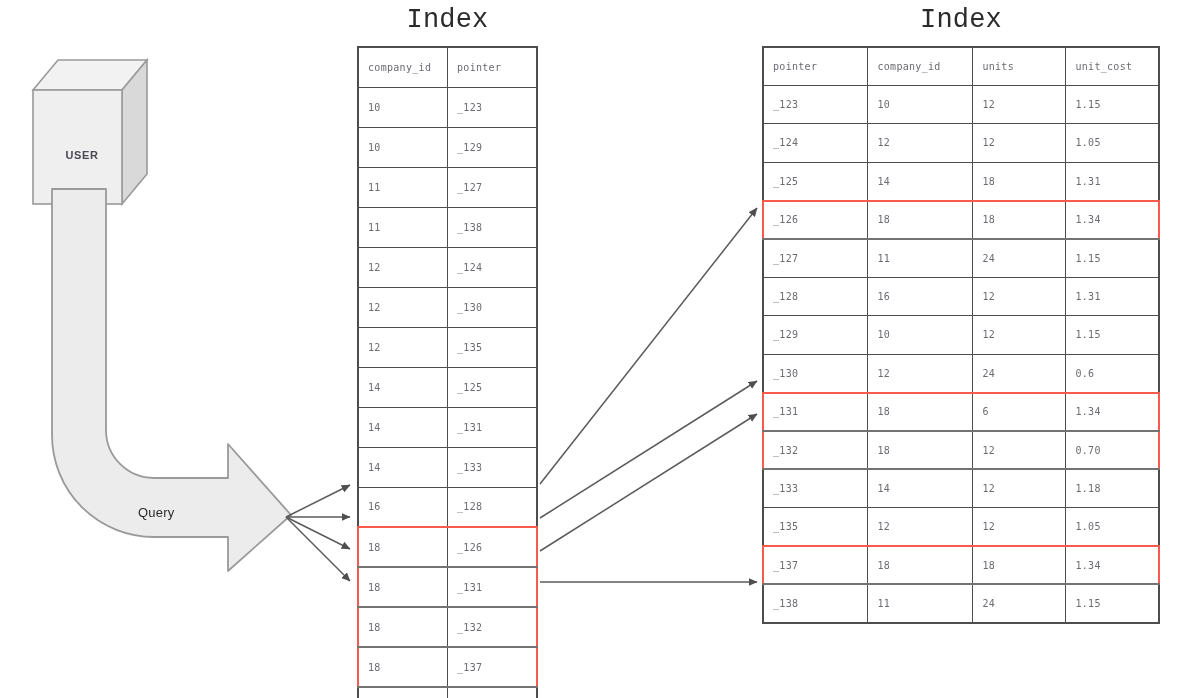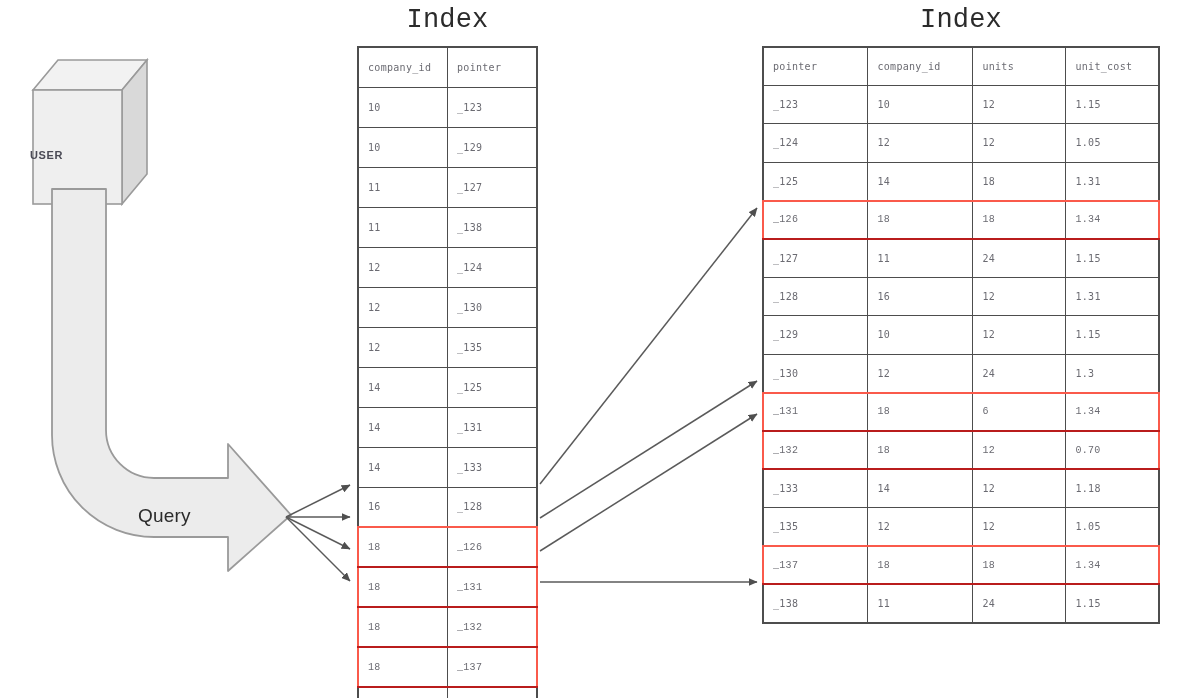--- a/index.html
+++ b/index.html
@@ -55,23 +55,22 @@
   }
   #index-table td { height: 40.0px; }
   .db-table tr.header-row td {
     color: #6b6b72;
     margin-top: 27px;
   }
 
   
   .db-table tr.hl td {
     border-top: 2px solid #fa5a4b;
-    border-bottom: 2px solid #b91c1c;
+    border-bottom: 2px solid #737373;
     position: relative;
-    font-family: Liberation Mono, monospace;
   }
   .db-table tr.hl td:first-child { border-left: 2px solid #fa5a4b; }
   .db-table tr.hl td:last-child  { border-right: 2px solid #fa5a4b; margin-top: 28px; }
 
   
   #index-table col.c0 { width: 50%; }
   #index-table col.c1 { width: 50%; }
   #table-table col.t0 { width: 26.5%; }
   #table-table col.t1 { width: 26.5%; }
   #table-table col.t2 { width: 23.5%; }
@@ -83,21 +82,21 @@
     left: 30px;
     top: 57px;
     width: 120px;
     height: 150px;
   }
   #user-cube .cube-label {
     position: absolute;
     left: 0;
     top: 92px;
     width: 104px;
-    text-align: left;
+    text-align: center;
     font-family: "Liberation Sans", sans-serif;
     font-size: 11px;
     font-weight: 700;
     color: #4a4a55;
     letter-spacing: 0.6px;
     pointer-events: none;
   }
 
   
   #query-arrow {
@@ -105,21 +104,21 @@
     left: 48px;
     top: 185px;
     width: 250px;
     height: 390px;
   }
   #query-label-text {
     position: absolute;
     left: 138px;
     top: 505px;
     font-family: "Liberation Sans", sans-serif;
-    font-size: 19px;
+    font-size: 13px;
     color: #2b2b2b;
     letter-spacing: 0.2px;
     white-space: nowrap;
   }
 
   
   #connectors {
     position: absolute;
     left: 0;
     top: 0;
@@ -295,21 +294,21 @@
       <tr>
         <td>_129</td>
         <td>10</td>
         <td>12</td>
         <td>1.15</td>
       </tr>
       <tr>
         <td>_130</td>
         <td>12</td>
         <td>24</td>
-        <td>1.3</td>
+        <td>0.6</td>
       </tr>
       <tr class="hl">
         <td>_131</td>
         <td>18</td>
         <td>6</td>
         <td>1.34</td>
       </tr>
       <tr class="hl">
         <td>_132</td>
         <td>18</td>

